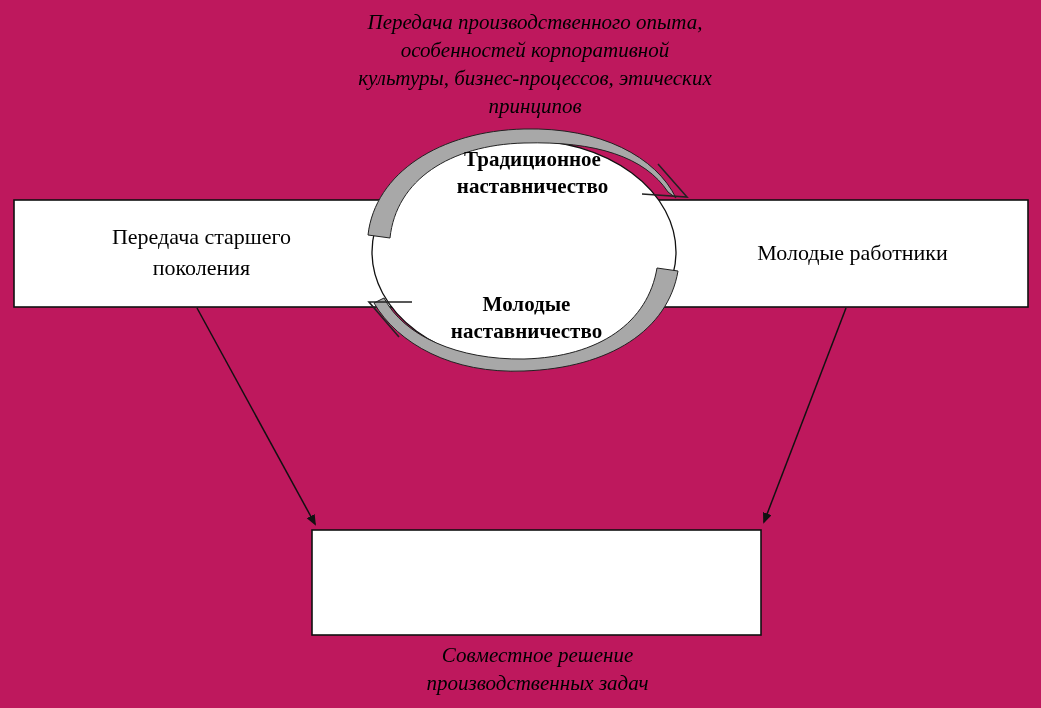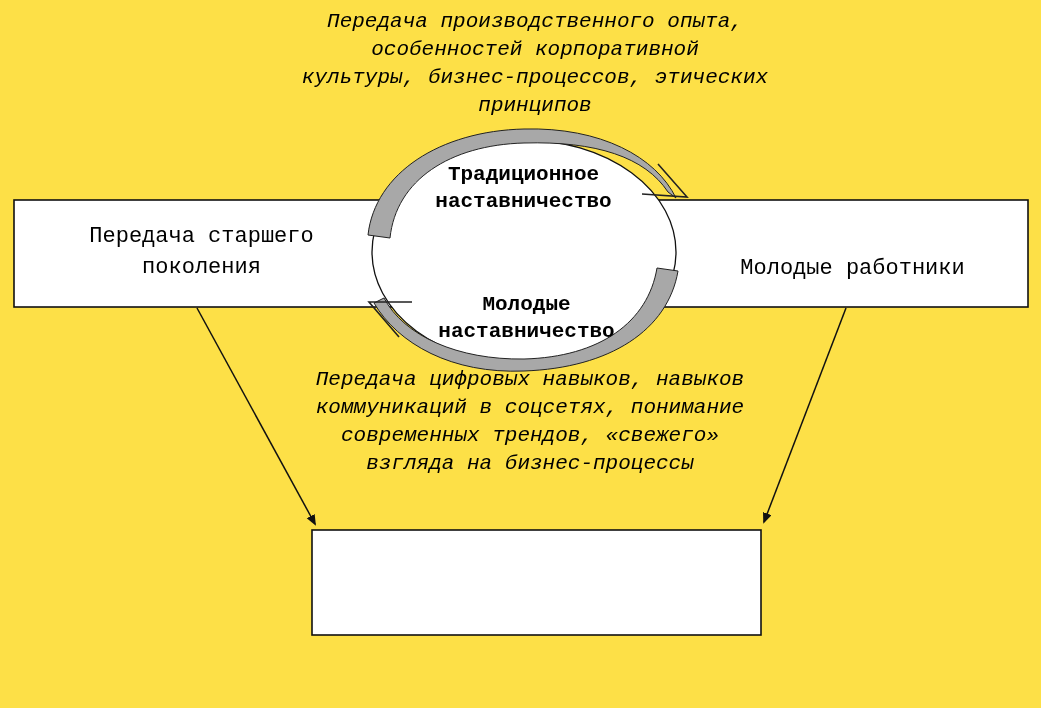--- a/index.html
+++ b/index.html
@@ -4,23 +4,23 @@
 <style>
   html, body {
     margin: 0;
     padding: 0;
     background: #ffffff;
   }
   #canvas {
     position: relative;
     width: 1041px;
     height: 708px;
-    background: #fde047;
+    background: #be185d;
     overflow: hidden;
-    font-family: Liberation Mono, monospace;
+    font-family: Liberation Serif, serif;
     color: #000000;
   }
   #diagram-svg {
     position: absolute;
     left: 0;
     top: 0;
     width: 1041px;
     height: 708px;
     z-index: 1;
   }
@@ -40,22 +40,22 @@
     font-size: 22px;
     line-height: 31px;
   }
   .cycle-label {
     font-weight: bold;
     font-size: 21px;
     line-height: 27px;
   }
   #top-note    { left: 235px; top: 8px;   width: 600px; }
   #left-label  { left: 14px;  top: 221px; width: 375px; }
-  #right-label { left: 680px; top: 237px; width: 345px; margin-top: 16px; }
-  #trad-label  { left: 391px; top: 146px; width: 265px; margin-top: 15px; }
+  #right-label { left: 680px; top: 237px; width: 345px; }
+  #trad-label  { left: 400px; top: 146px; width: 265px; }
   #rev-label   { left: 394px; top: 291px; width: 265px; }
   #mid-note    { left: 280px; top: 366px; width: 500px; }
   #teams-label { left: 312px; top: 569px; width: 449px; }
   #bottom-note { left: 335px; top: 641px; width: 405px; }
 </style>
 </head>
 <body>
 
 <div id="canvas">
 
@@ -106,20 +106,18 @@
 поколения</div>
 
   <div id="right-label" class="txt box-label">Молодые работники</div>
 
   <div id="trad-label" class="txt cycle-label">Традиционное
 наставничество</div>
 
   <div id="rev-label" class="txt cycle-label">Молодые
 наставничество</div>
 
-  <div id="mid-note" class="txt note">Передача цифровых навыков, навыков
-коммуникаций в соцсетях, понимание
-современных трендов, «свежего»
-взгляда на бизнес-процессы</div>
 
 
+  <div id="bottom-note" class="txt note">Совместное решение
+производственных задач</div>
 
 </div>
 
 </body></html>

